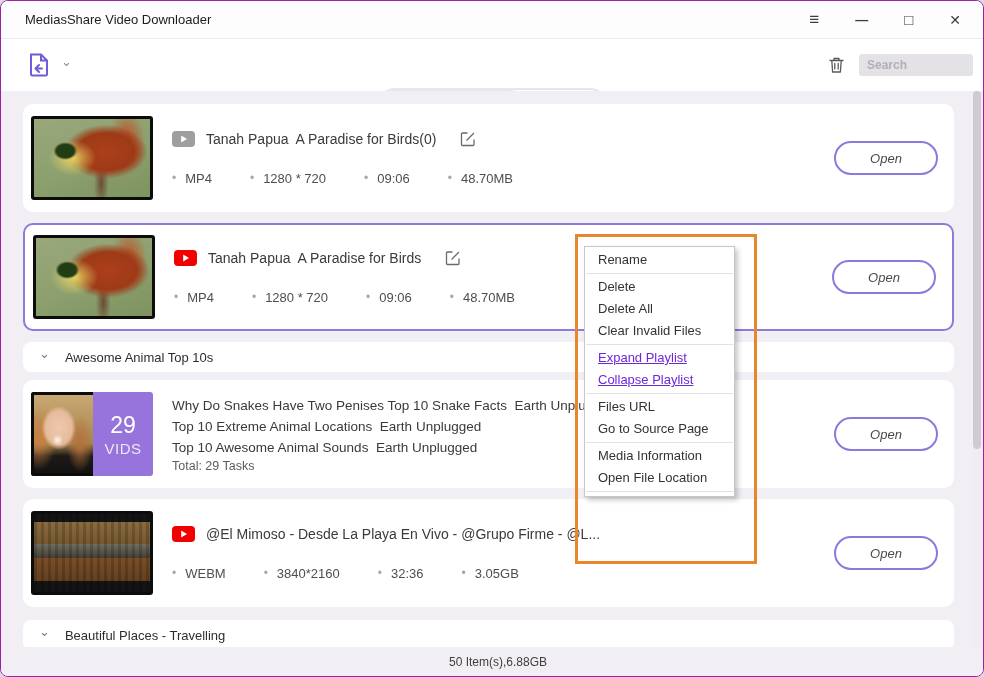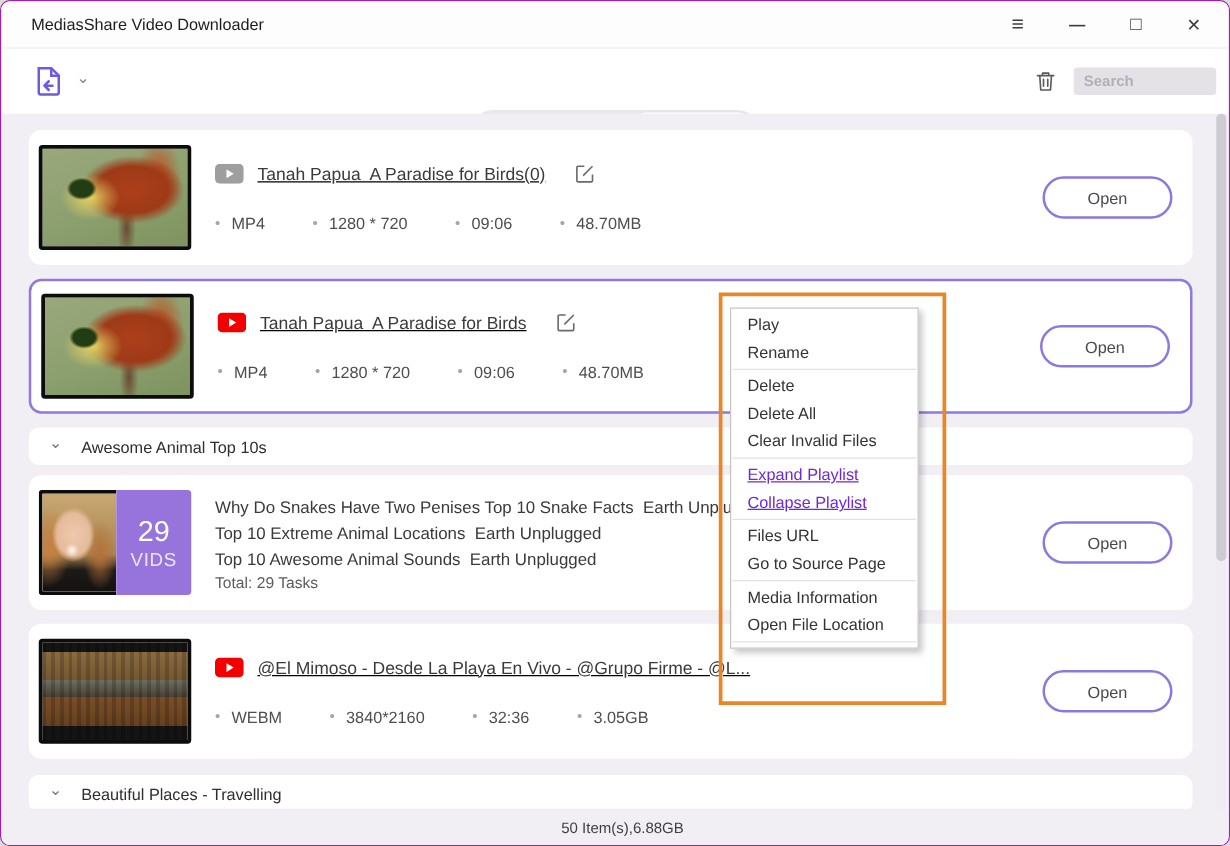--- a/index.html
+++ b/index.html
@@ -48,28 +48,28 @@
   .pl-photo { width:62px; height:84px; border:3px solid #0c0c0c; border-right:none; border-radius:3px 0 0 3px; background:
       radial-gradient(circle 7px at 40% 58%, #fbf7f2 0%, rgba(251,247,242,0) 80%),
       radial-gradient(ellipse 22px 28px at 42% 42%, #eec9ad 0%, #e6bb9c 60%, rgba(230,187,156,0) 78%),
       radial-gradient(ellipse 26px 46px at 8% 55%, #c8803f 0%, rgba(200,128,63,0) 70%),
       radial-gradient(ellipse 20px 42px at 78% 62%, #b5713a 0%, rgba(181,113,58,0) 68%),
       linear-gradient(180deg, #c9a873 0%, #a9854f 62%, #1d1a18 78%, #141210 100%); }
   .pl-badge { width:60px; height:84px; background:#9674db; color:#ffffff; display:flex; flex-direction:column; align-items:center; justify-content:center; border-radius:0 3px 3px 0; }
   .pl-badge .count { font-size:23px; }
   .pl-badge .unit { font-size:15px; color:rgba(255,255,255,0.82); margin-top:1px; letter-spacing:0.5px; }
   .row-info { display:flex; flex-direction:column; min-width:0; }
-  .title-line { display:flex; align-items:center; gap:11px;text-decoration:underline; }
+  .title-line { display:flex; align-items:center; gap:11px; }
   .v-title { font-size:14px; color:#3a3a3a; white-space:pre; }
   .meta-line { display:flex; margin-top:24px; font-size:13px; color:#4e4e4e; }
   .meta-item { display:flex; align-items:center; margin-right:38px; white-space:pre; }
   .bullet { color:#a7a5aa; margin-right:9px; font-size:12px; }
   .pl-lines { font-size:13.5px; color:#3a3a3a; line-height:21px; white-space:pre; }
   .pl-total { font-size:12.5px; color:#5c5c5c; margin-top:1px; }
-  .open-btn { margin-left:auto; width:104px; height:34px; border-radius:17px; border:2px solid #8d78de; background:#ffffff; color:#4a4a4a; font-size:13px; font-family:"Liberation Sans", sans-serif; cursor:pointer; flex-shrink:0; }
+  .open-btn { margin-left:auto; width:104px; height:34px; border-radius:17px; border:2px solid #8d78de; background:#ffffff; color:#4a4a4a; font-size:13px; font-family:"Liberation Sans", sans-serif; cursor:pointer; flex-shrink:0;font-style:italic; }
   
   .scrollbar { position:absolute; top:90px; right:2px; width:8px; height:558px; background:#efedf2; border-radius:4px; }
   .scroll-thumb { position:absolute; top:0; left:0; width:8px; height:358px; background:#cecbd4; border-radius:4px; }
   
   .statusbar { position:absolute; left:0; bottom:0; width:984px; height:29px; background:#f1eff4; display:flex; align-items:center; justify-content:center; font-size:12px; color:#3f3f3f;padding-left:10px; }
   
   .context-menu { position:absolute; left:583px; top:245px; width:151px; background:#ffffff; border:1px solid #c6c6c6; box-shadow:3px 3px 5px rgba(0,0,0,0.22); z-index:10; padding:2px 0; }
   .menu-item { display:flex; align-items:center; justify-content:space-between; padding:3px 13px 4px 13px; font-size:13px; color:#333333; cursor:pointer; }
   .menu-item.disabled { color:#6d28d9; cursor:default;text-decoration:underline; }
   .menu-sep { border-top:1px solid #e2e2e2; margin:2px 1px; }
@@ -219,23 +219,20 @@
   <div class="scrollbar">
     <div class="scroll-thumb"></div>
   </div>
 
   <div class="statusbar">
     <span>50 Item(s),6.88GB</span>
   </div>
 
   <div class="context-menu">
     <div class="menu-item">
-        <span>Play</span>
-      </div>
-    <div class="menu-item">
         <span>Rename</span>
       </div>
     <div class="menu-sep"></div>
     <div class="menu-item">
         <span>Delete</span>
       </div>
     <div class="menu-item">
         <span>Delete All</span>
       </div>
     <div class="menu-item">

